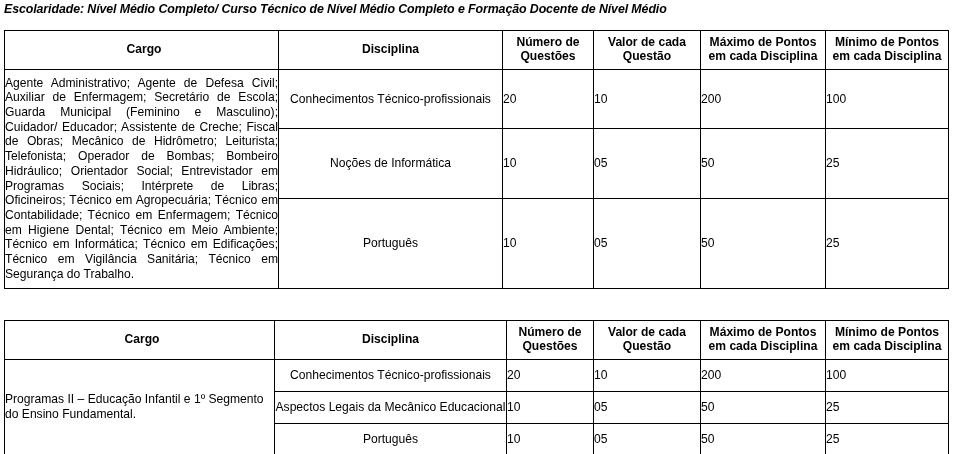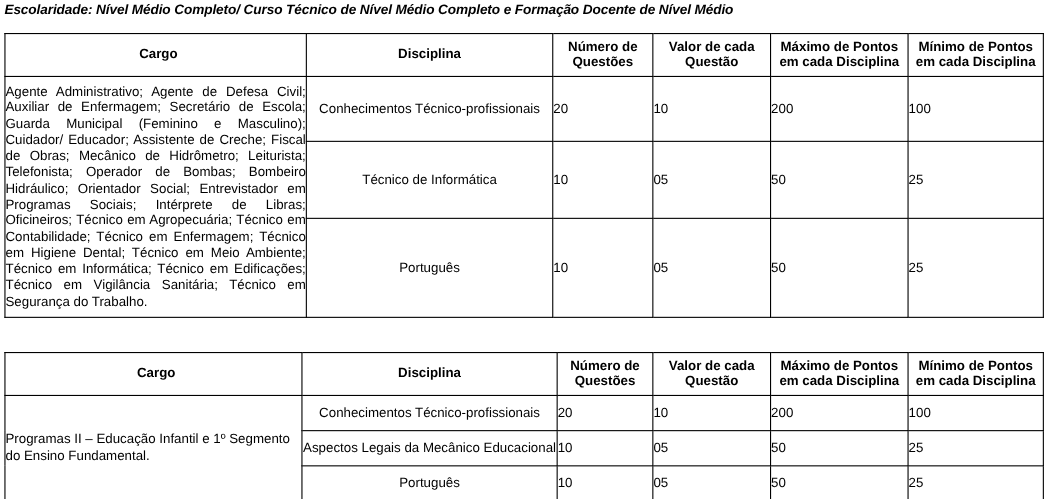--- a/index.html
+++ b/index.html
@@ -150,21 +150,21 @@
     <tbody>
       <tr class="r-body1">
         <td class="cargo-cell" rowspan="3">Agente Administrativo; Agente de Defesa Civil; Auxiliar de Enfermagem; Secretário de Escola; Guarda Municipal (Feminino e Masculino); Cuidador/ Educador; Assistente de Creche; Fiscal de Obras; Mecânico de Hidrômetro; Leiturista; Telefonista; Operador de Bombas; Bombeiro Hidráulico; Orientador Social; Entrevistador em Programas Sociais; Intérprete de Libras; Oficineiros; Técnico em Agropecuária; Técnico em Contabilidade; Técnico em Enfermagem; Técnico em Higiene Dental; Técnico em Meio Ambiente; Técnico em Informática; Técnico em Edificações; Técnico em Vigilância Sanitária; Técnico em Segurança do Trabalho.</td>
         <td class="disc-cell">Conhecimentos Técnico-profissionais</td>
         <td class="num-cell">20</td>
         <td class="num-cell">10</td>
         <td class="num-cell">200</td>
         <td class="num-cell">100</td>
       </tr>
       <tr class="r-body2">
-        <td class="disc-cell">Técnico de Informática</td>
+        <td class="disc-cell">Noções de Informática</td>
         <td class="num-cell">10</td>
         <td class="num-cell">05</td>
         <td class="num-cell">50</td>
         <td class="num-cell">25</td>
       </tr>
       <tr class="r-body3">
         <td class="disc-cell">Português</td>
         <td class="num-cell">10</td>
         <td class="num-cell">05</td>
         <td class="num-cell">50</td>

